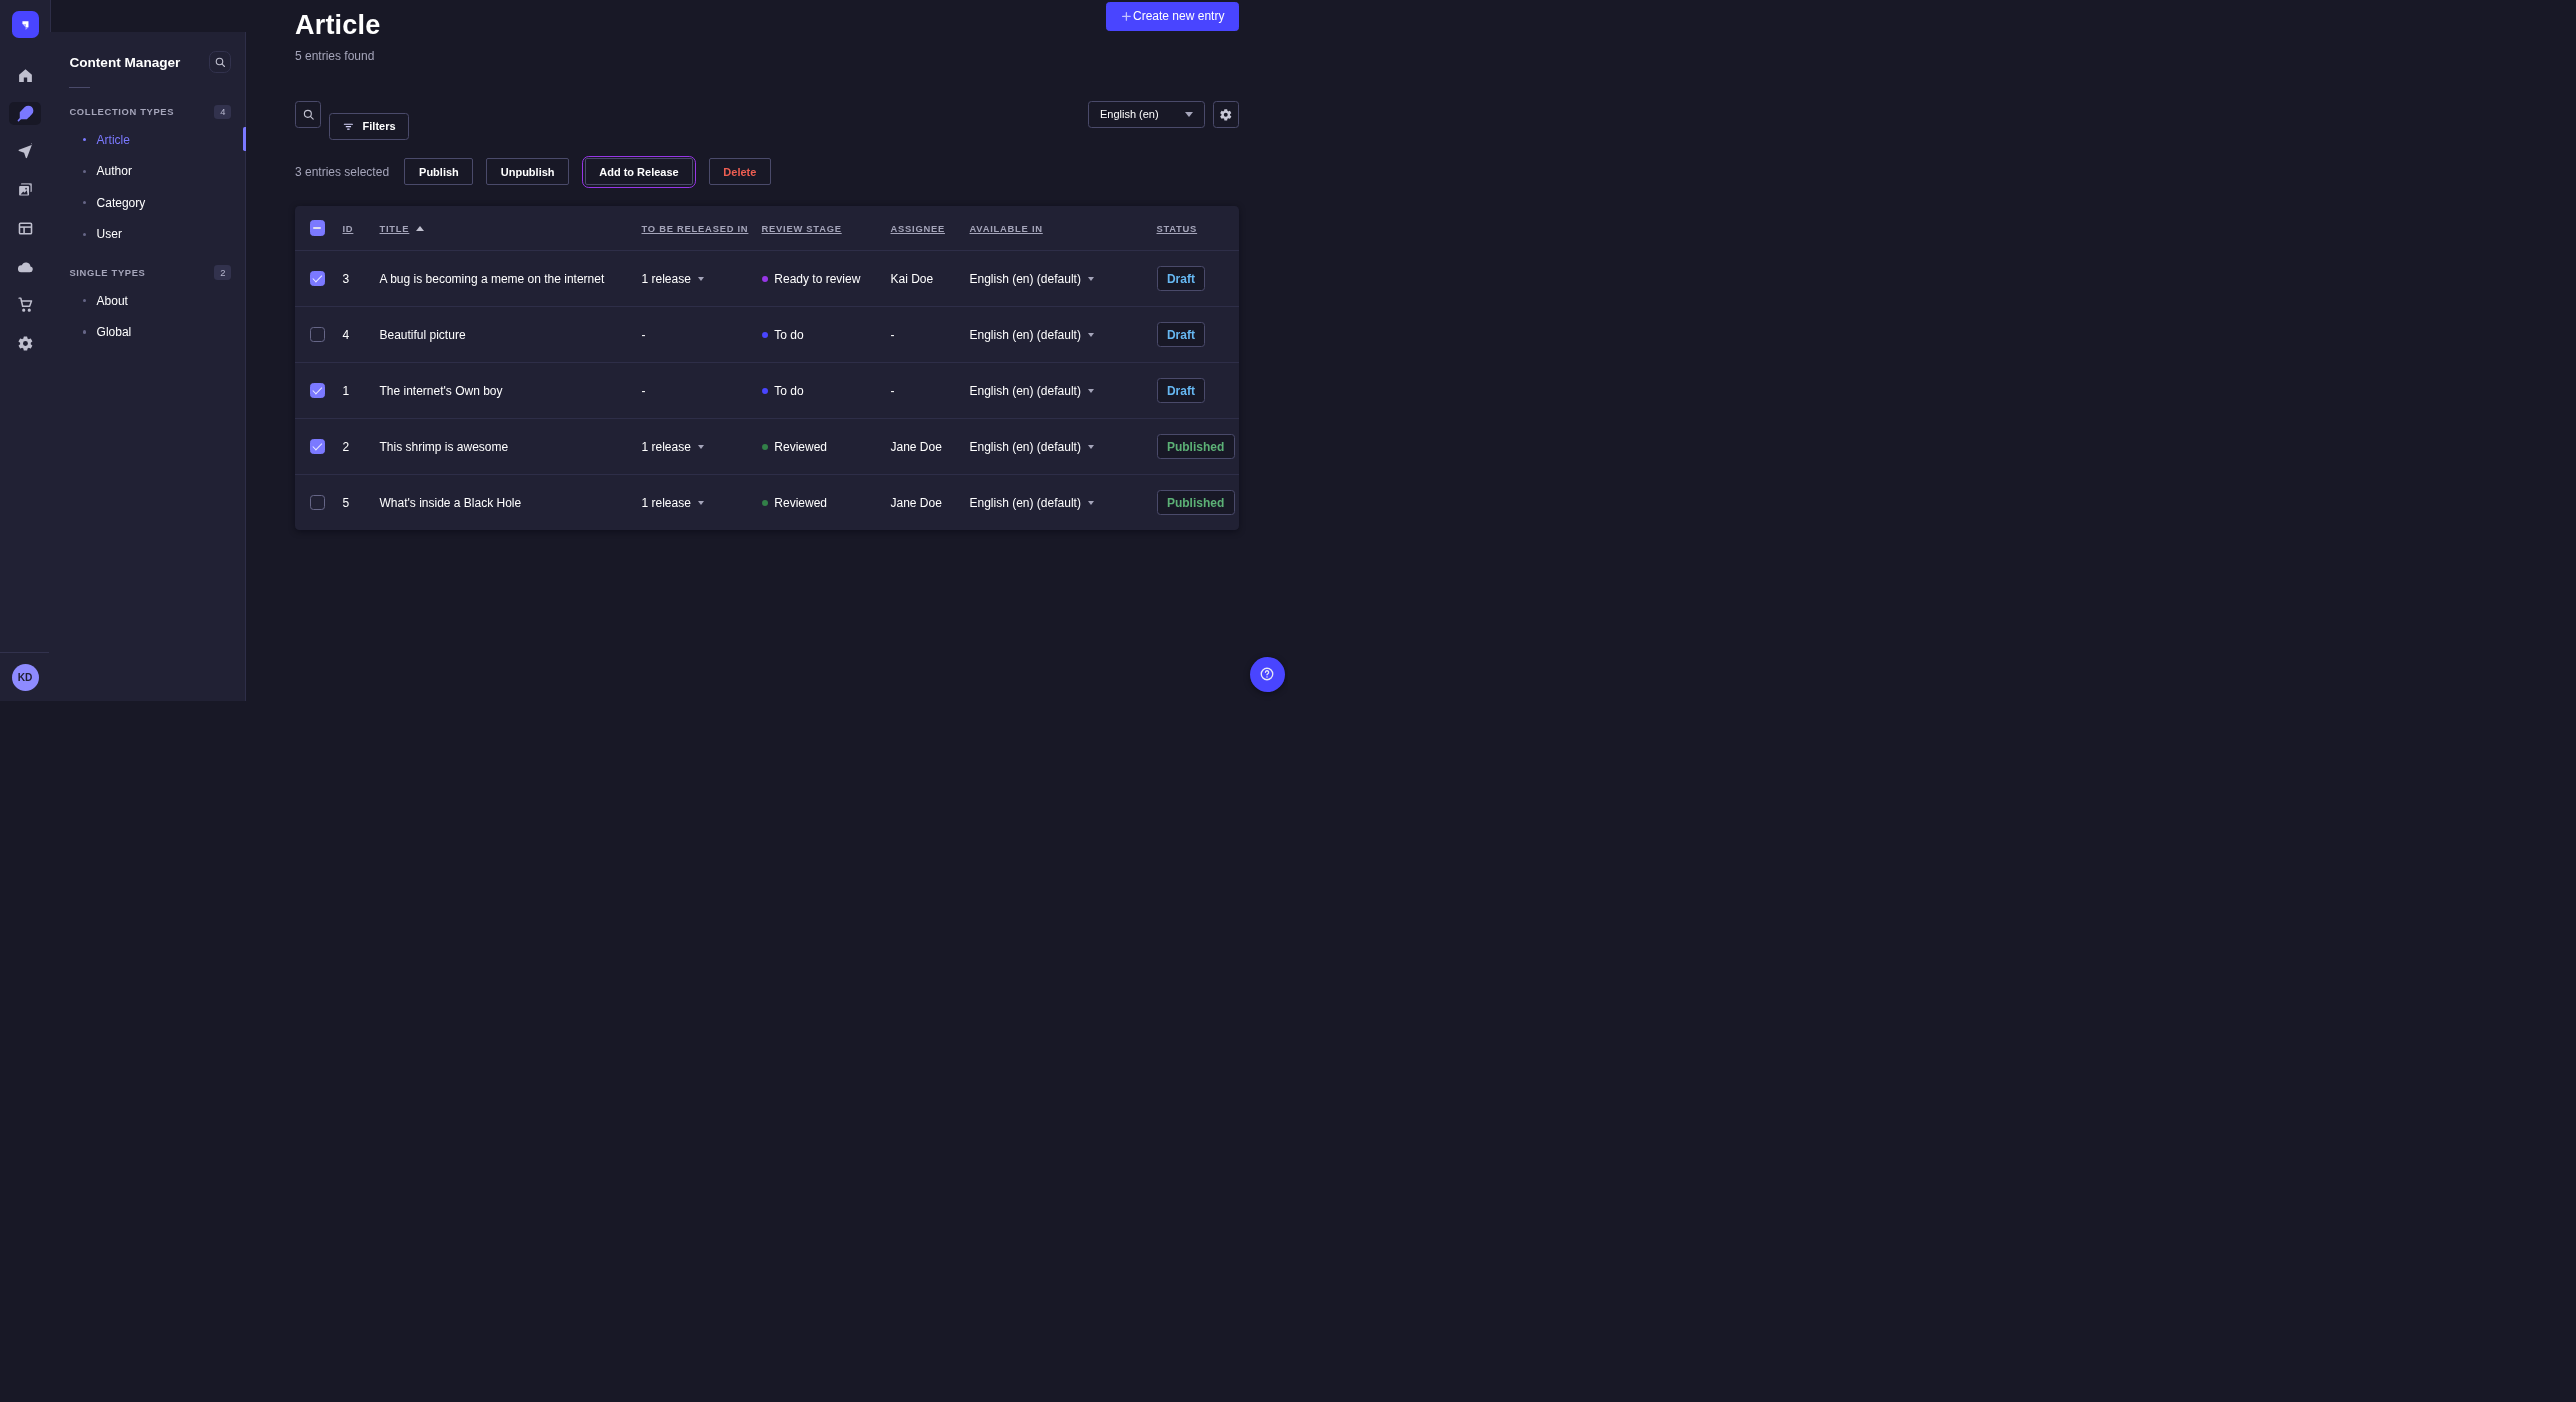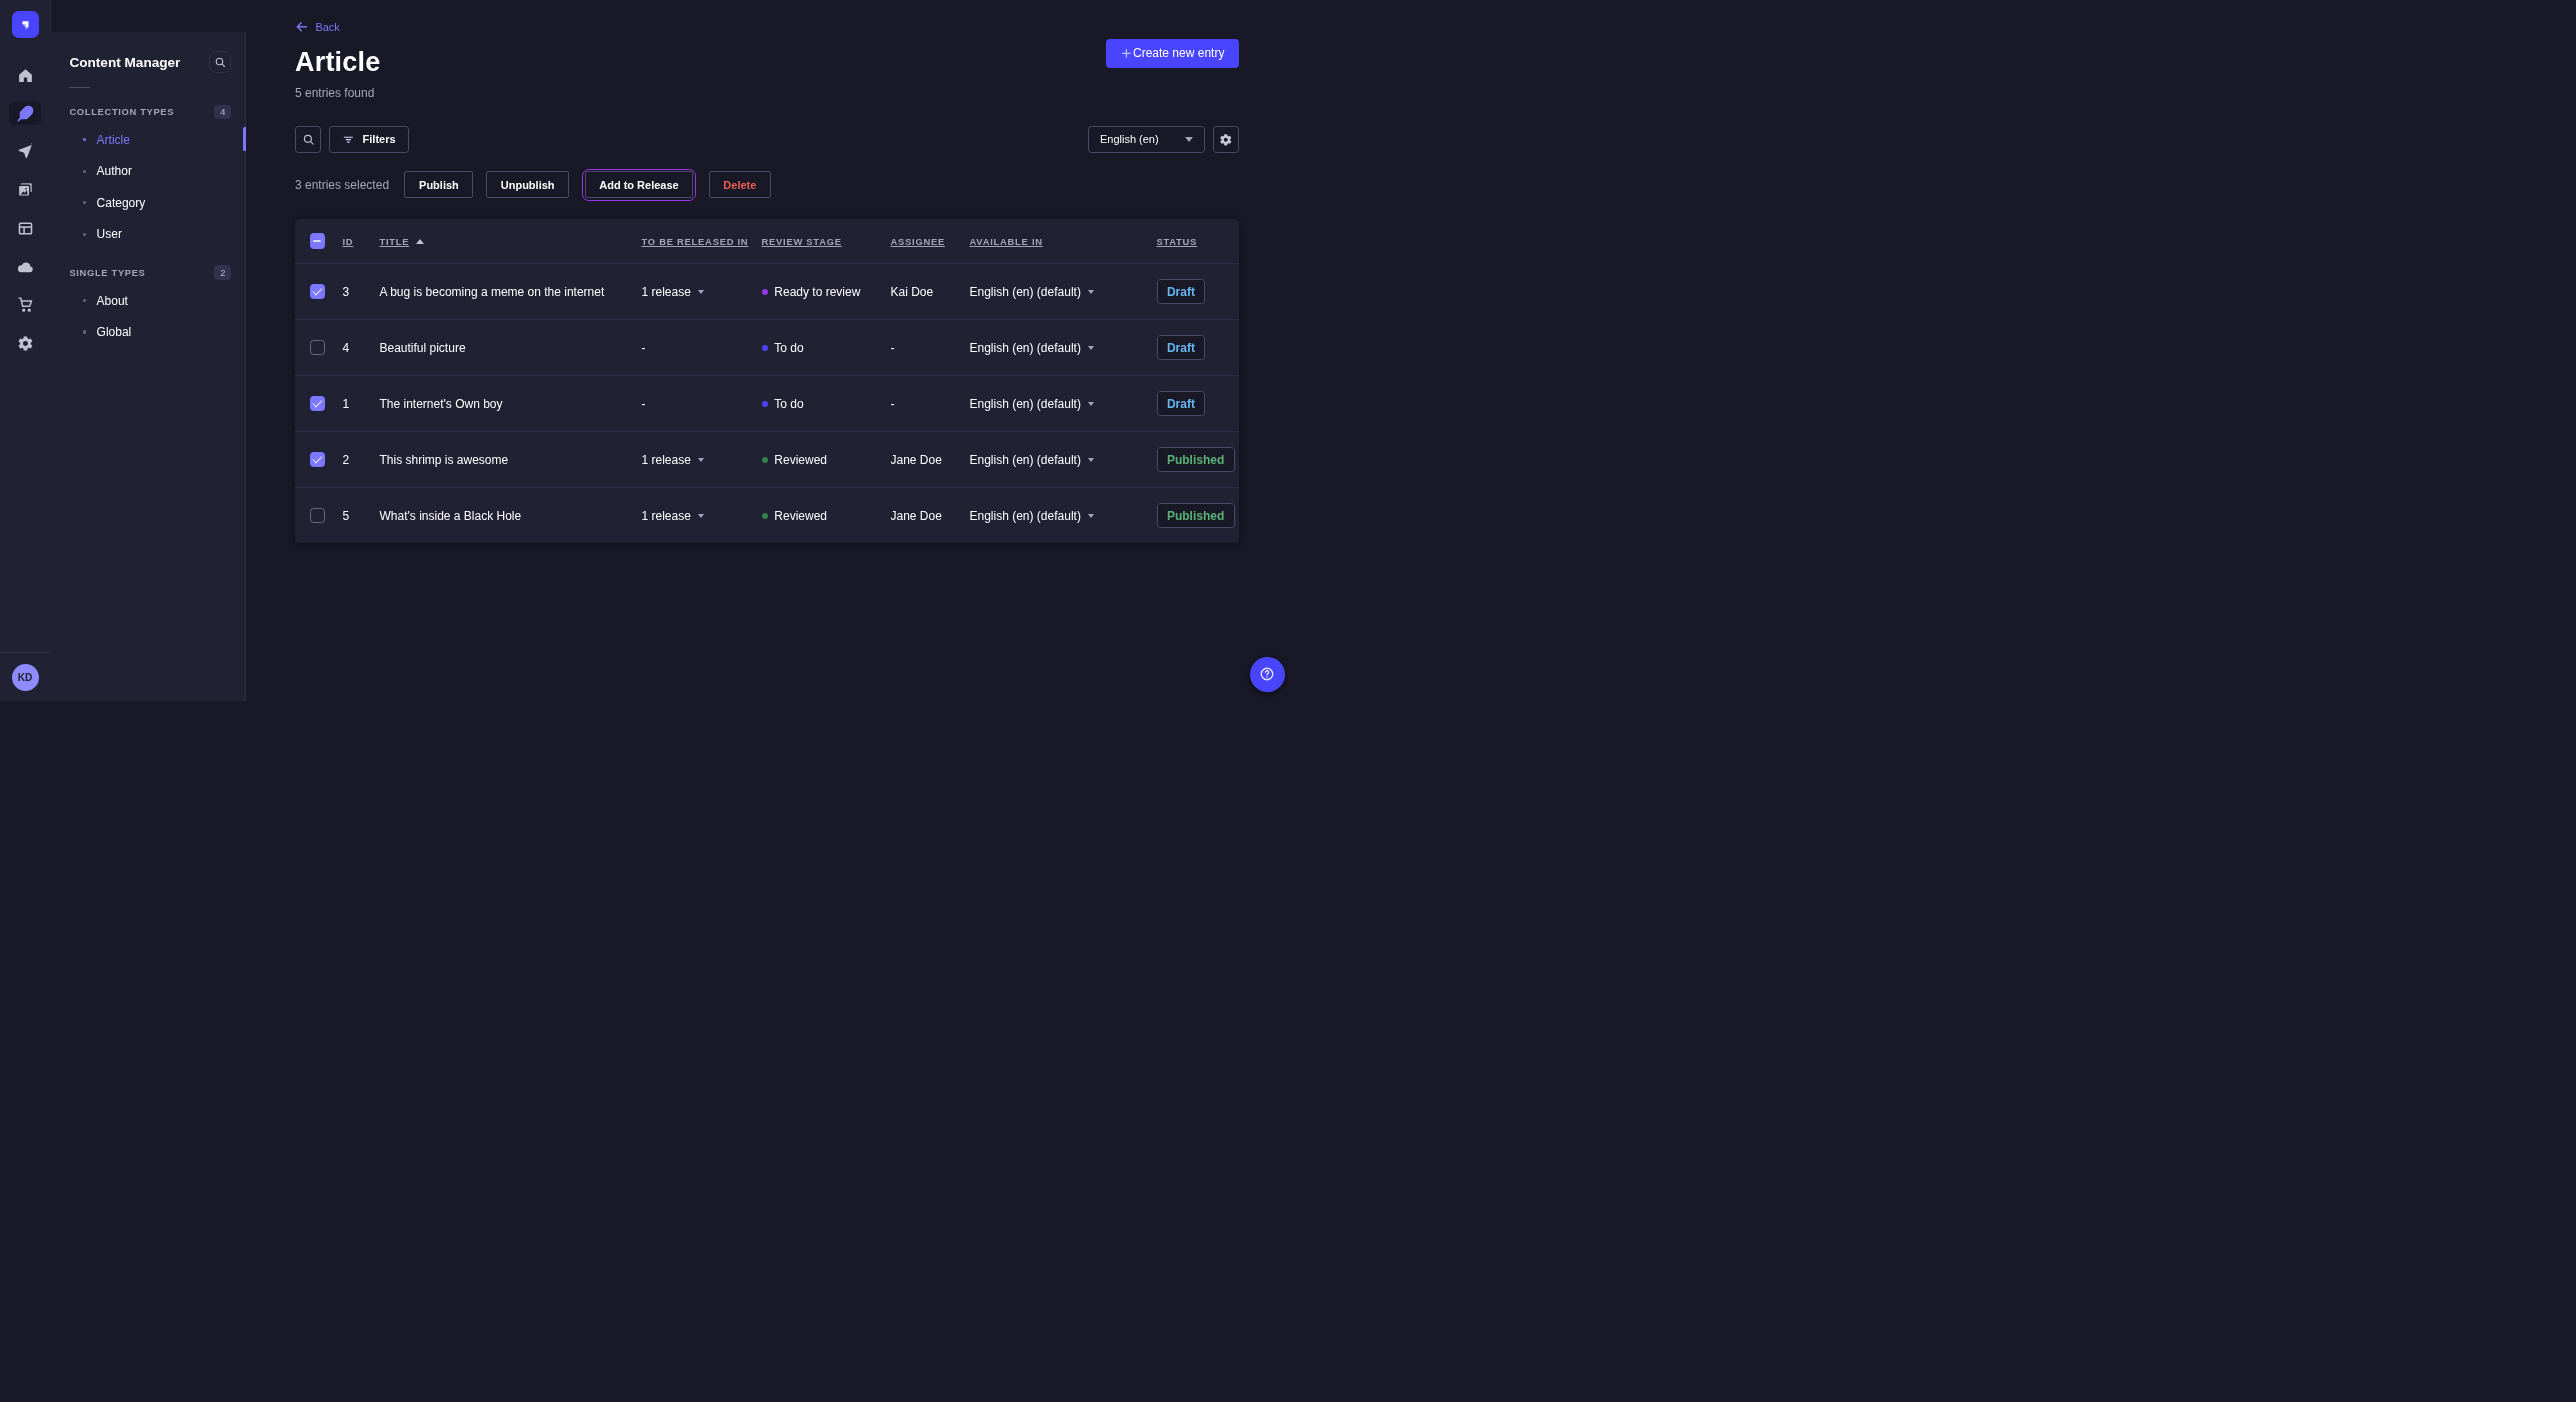--- a/index.html
+++ b/index.html
@@ -80,21 +80,21 @@
   }
   .create-btn svg { opacity:.85; }
 
   .toolbar { margin:26.4px 49px 0 48px; display:flex; align-items:center; justify-content:space-between; }
   .tgroup { display:flex; align-items:center; gap:7.7px; }
   .tool-btn {
     height:26.4px; background:transparent; border:0.9px solid #4a4a6a; border-radius:3.4px;
     color:#fff; display:inline-flex; align-items:center; justify-content:center; gap:7.7px; font-size:11px; font-weight:600;
   }
   .tool-btn.square { width:26.4px; }
-  .tool-btn.filters { padding:8px 12px; }
+  .tool-btn.filters { padding:8px 12px;margin-top:24px; }
   .locale-select { padding:0 11px; min-width:117px; justify-content:space-between; font-weight:normal; }
   .caret { width:0; height:0; border-left:4.3px solid transparent; border-right:4.3px solid transparent; border-top:5.1px solid #a5a5ba; }
   .caret.sm { border-left-width:3.4px; border-right-width:3.4px; border-top-width:4.3px; }
 
   .selection-row { margin:16px 49px 0 48px; display:flex; align-items:center; gap:12.8px; }
   .selection-text { font-size:12px; color:#a5a5ba; margin-right:2.6px; }
   .sel-btn {
     height:27px; padding:0 13.6px; background:#181826; border:0.9px solid #4a4a6a;
     border-radius:2px; color:#fff; font-size:11px; font-weight:bold;
   }
@@ -255,29 +255,20 @@
       </li>
       <li class="subnav-item">
         <span class="bullet"></span>
         <span>Global</span>
       </li>
     </ul>
   </div>
 </aside>
 
 <main class="main">
-  <div class="back-row">
-    <button class="back-link">
-      <svg width="13.6" height="13.6" viewBox="0 0 24 24" fill="none" stroke="currentColor" stroke-width="2.4" stroke-linecap="round" stroke-linejoin="round">
-          <line x1="20" y1="12" x2="5" y2="12"></line>
-          <polyline points="11 5 4 12 11 19"></polyline>
-        </svg>
-      <span>Back</span>
-    </button>
-  </div>
 
   <div class="page-head">
     <h1 class="page-title">Article</h1>
     <div class="page-subtitle">5 entries found</div>
     <button class="create-btn">
       <svg width="12.8" height="12.8" viewBox="0 0 24 24" fill="none" stroke="#d9d8ff" stroke-width="2.4" stroke-linecap="round">
           <line x1="12" y1="5" x2="12" y2="19"></line>
           <line x1="5" y1="12" x2="19" y2="12"></line>
         </svg>
       <span>Create new entry</span>

